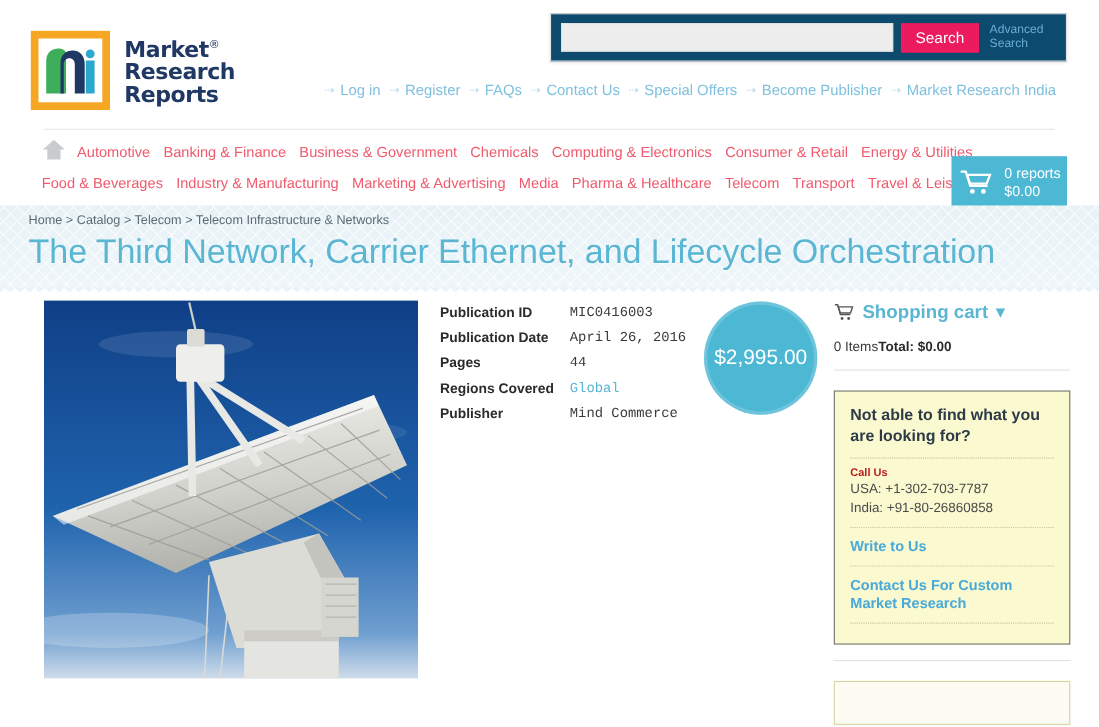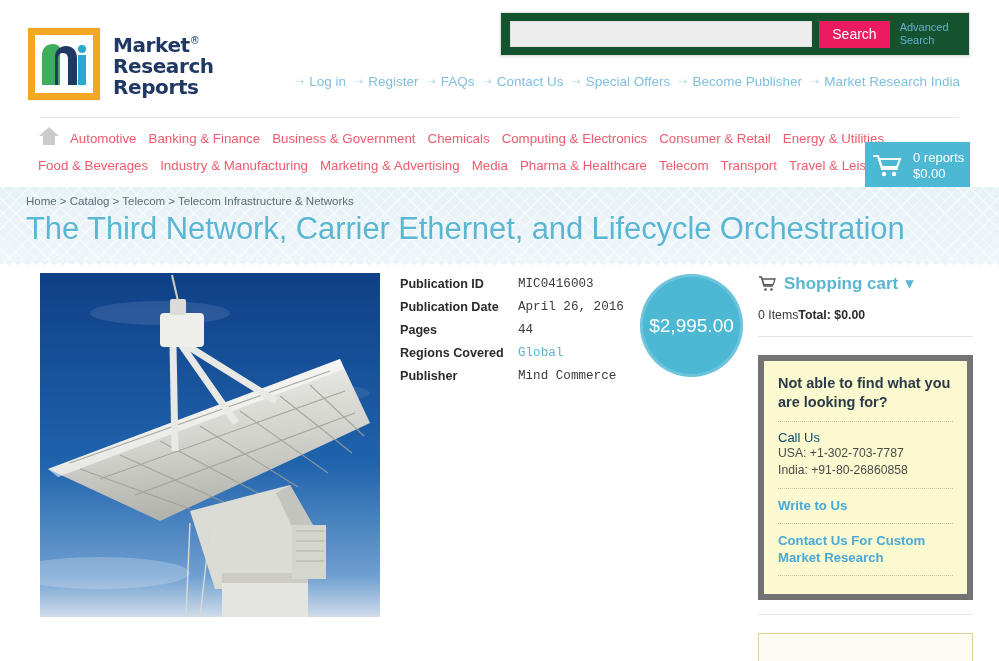--- a/index.html
+++ b/index.html
@@ -34,21 +34,21 @@
     position: relative;
   }
   .logo-text .reg {
     font-size: 10px; vertical-align: super; font-weight: normal;
   }
 
   
   .search-wrap {
     position: absolute; left: 500px; top: 12px;
     width: 470px; height: 44px;
-    background: #14532d;
+    background: #0c4a6e;
     border: 1px solid #e2e2e2;
     box-shadow: 0 1px 3px rgba(0,0,0,0.10);
     display: flex; align-items: center; padding: 0 9px;
   }
   .search-input {
     width: 310px; height: 26px;
     background: #ededed;
     border: 1px solid #e0e0e0;
     font-size: 12px; color: #444;
     padding: 0 6px;
@@ -190,28 +190,28 @@
     font-size: 17px; color: #5ab6d2; cursor: pointer;
   }
   .cart-head .lbl { margin: 0 7px; font-weight: bold; }
   .cart-summary { margin-top: 14px; font-size: 12.3px; color: #3a3a3a; }
   .cart-summary b { color: #2b2b2b; }
   .sb-rule { margin-top: 14px; border-top: 1px solid #e3e3e3; }
 
   .help-box {
     margin-top: 18px;
     background: #fbf9d0;
-    border: 6px solid #737373;
+    border: 1px solid #737373;
     padding: 13px 14px 10px 14px;
   }
   .help-title {
     font-size: 14.5px; font-weight: bold; color: #2d3b49; line-height: 19px;
   }
   .dotted { border-top: 1px dotted #c9c49b; margin: 9px 0 8px 0; }
-  .help-sub { font-size: 13px; font-weight: normal; color: #0c4a6e; }
+  .help-sub { font-size: 10px; font-weight: bold; color: #b91c1c; }
   .help-line { font-size: 12.2px; color: #4b4b4b; line-height: 17px; }
   .help-link {
     font-size: 13.2px; font-weight: bold; color: #49a9d8; cursor: pointer; line-height: 17px;
   }
 
   .help-box-2 {
     margin-top: 18px;
     background: #fcfcf4;
     border: 1px solid #d8d4a0;
     height: 40px;

